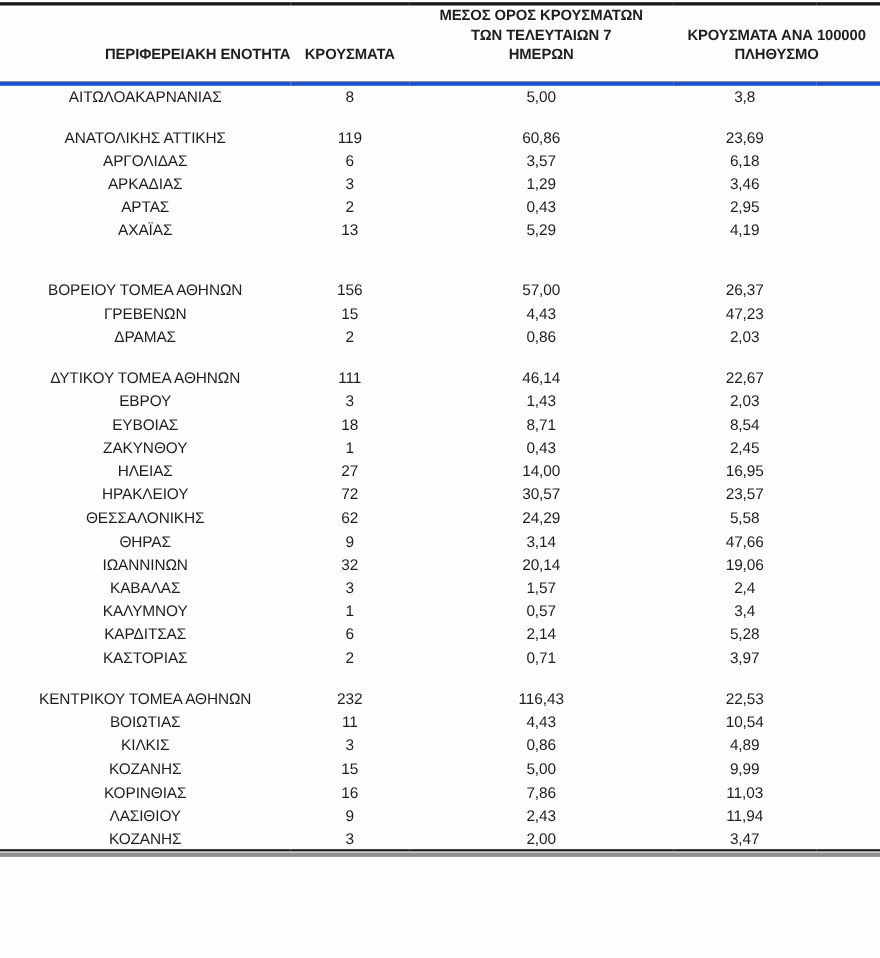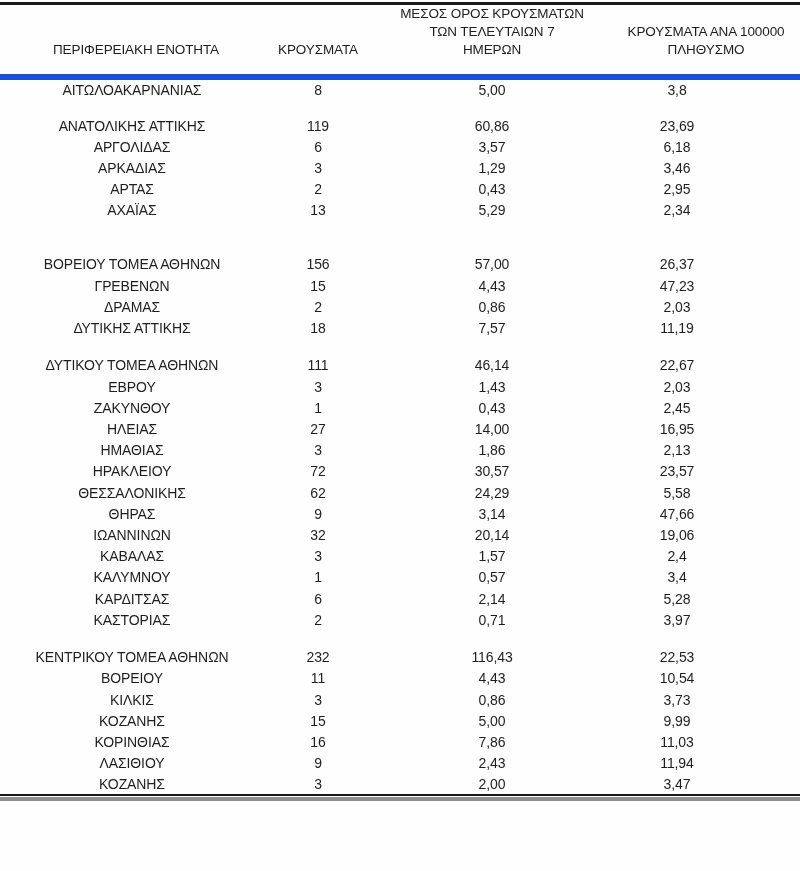--- a/index.html
+++ b/index.html
@@ -29,32 +29,32 @@
     border-bottom: 2px solid #181818;
   }
   col.c-region  { width: 264px; }
   col.c-cases   { width: 108px; }
   col.c-avg7    { width: 240px; }
   col.c-per100k { width: 130px; }
   col.c-extra   { width: 58px;  }
 
   thead tr { height: 71px; }
   th {
-    font-weight: 400;
+    font-weight: 700;
     font-size: 13.5px;
     letter-spacing: -0.1px;
     vertical-align: bottom;
     text-align: center;
     padding: 0 0 16px 0;
     line-height: 1.32;
-    border-bottom: 6px solid #1d4ed8;
+    border-bottom: 4px solid #1d4ed8;
     white-space: nowrap;
   }
   th.h-region {
-    text-align: center;
+    text-align: right;
     padding-left: 8px;
   }
   tbody td {
     font-size: 14px;
     letter-spacing: -0.1px;
     text-align: center;
     vertical-align: middle;
     line-height: 1;
     padding: 0;
     white-space: nowrap;
@@ -134,21 +134,21 @@
       <td>ΑΡΤΑΣ</td>
       <td>2</td>
       <td>0,43</td>
       <td>2,95</td>
       <td></td>
     </tr>
         <tr class="data-row">
       <td>ΑΧΑΪΑΣ</td>
       <td>13</td>
       <td>5,29</td>
-      <td>2,34</td>
+      <td>4,19</td>
       <td></td>
     </tr>
         <tr class="spacer-row">
           <td colspan="5"></td>
         </tr>
         <tr class="spacer-row">
           <td colspan="5"></td>
         </tr>
         <tr class="data-row">
       <td>ΒΟΡΕΙΟΥ ΤΟΜΕΑ ΑΘΗΝΩΝ</td>
@@ -164,66 +164,59 @@
       <td>47,23</td>
       <td></td>
     </tr>
         <tr class="data-row">
       <td>ΔΡΑΜΑΣ</td>
       <td>2</td>
       <td>0,86</td>
       <td>2,03</td>
       <td></td>
     </tr>
-        <tr class="data-row">
-      <td>ΔΥΤΙΚΗΣ ΑΤΤΙΚΗΣ</td>
-      <td>18</td>
-      <td>7,57</td>
-      <td>11,19</td>
-      <td></td>
-    </tr>
         <tr class="spacer-row">
           <td colspan="5"></td>
         </tr>
         <tr class="data-row">
       <td>ΔΥΤΙΚΟΥ ΤΟΜΕΑ ΑΘΗΝΩΝ</td>
       <td>111</td>
       <td>46,14</td>
       <td>22,67</td>
       <td></td>
     </tr>
         <tr class="data-row">
       <td>ΕΒΡΟΥ</td>
       <td>3</td>
       <td>1,43</td>
       <td>2,03</td>
       <td></td>
     </tr>
         <tr class="data-row">
+      <td>ΕΥΒΟΙΑΣ</td>
+      <td>18</td>
+      <td>8,71</td>
+      <td>8,54</td>
+      <td></td>
+    </tr>
+        <tr class="data-row">
       <td>ΖΑΚΥΝΘΟΥ</td>
       <td>1</td>
       <td>0,43</td>
       <td>2,45</td>
       <td></td>
     </tr>
         <tr class="data-row">
       <td>ΗΛΕΙΑΣ</td>
       <td>27</td>
       <td>14,00</td>
       <td>16,95</td>
       <td></td>
     </tr>
         <tr class="data-row">
-      <td>ΗΜΑΘΙΑΣ</td>
-      <td>3</td>
-      <td>1,86</td>
-      <td>2,13</td>
-      <td></td>
-    </tr>
-        <tr class="data-row">
       <td>ΗΡΑΚΛΕΙΟΥ</td>
       <td>72</td>
       <td>30,57</td>
       <td>23,57</td>
       <td></td>
     </tr>
         <tr class="data-row">
       <td>ΘΕΣΣΑΛΟΝΙΚΗΣ</td>
       <td>62</td>
       <td>24,29</td>
@@ -276,31 +269,31 @@
           <td colspan="5"></td>
         </tr>
         <tr class="data-row">
       <td>ΚΕΝΤΡΙΚΟΥ ΤΟΜΕΑ ΑΘΗΝΩΝ</td>
       <td>232</td>
       <td>116,43</td>
       <td>22,53</td>
       <td></td>
     </tr>
         <tr class="data-row">
-      <td>ΒΟΡΕΙΟΥ</td>
+      <td>ΒΟΙΩΤΙΑΣ</td>
       <td>11</td>
       <td>4,43</td>
       <td>10,54</td>
       <td></td>
     </tr>
         <tr class="data-row">
       <td>ΚΙΛΚΙΣ</td>
       <td>3</td>
       <td>0,86</td>
-      <td>3,73</td>
+      <td>4,89</td>
       <td></td>
     </tr>
         <tr class="data-row">
       <td>ΚΟΖΑΝΗΣ</td>
       <td>15</td>
       <td>5,00</td>
       <td>9,99</td>
       <td></td>
     </tr>
         <tr class="data-row">

